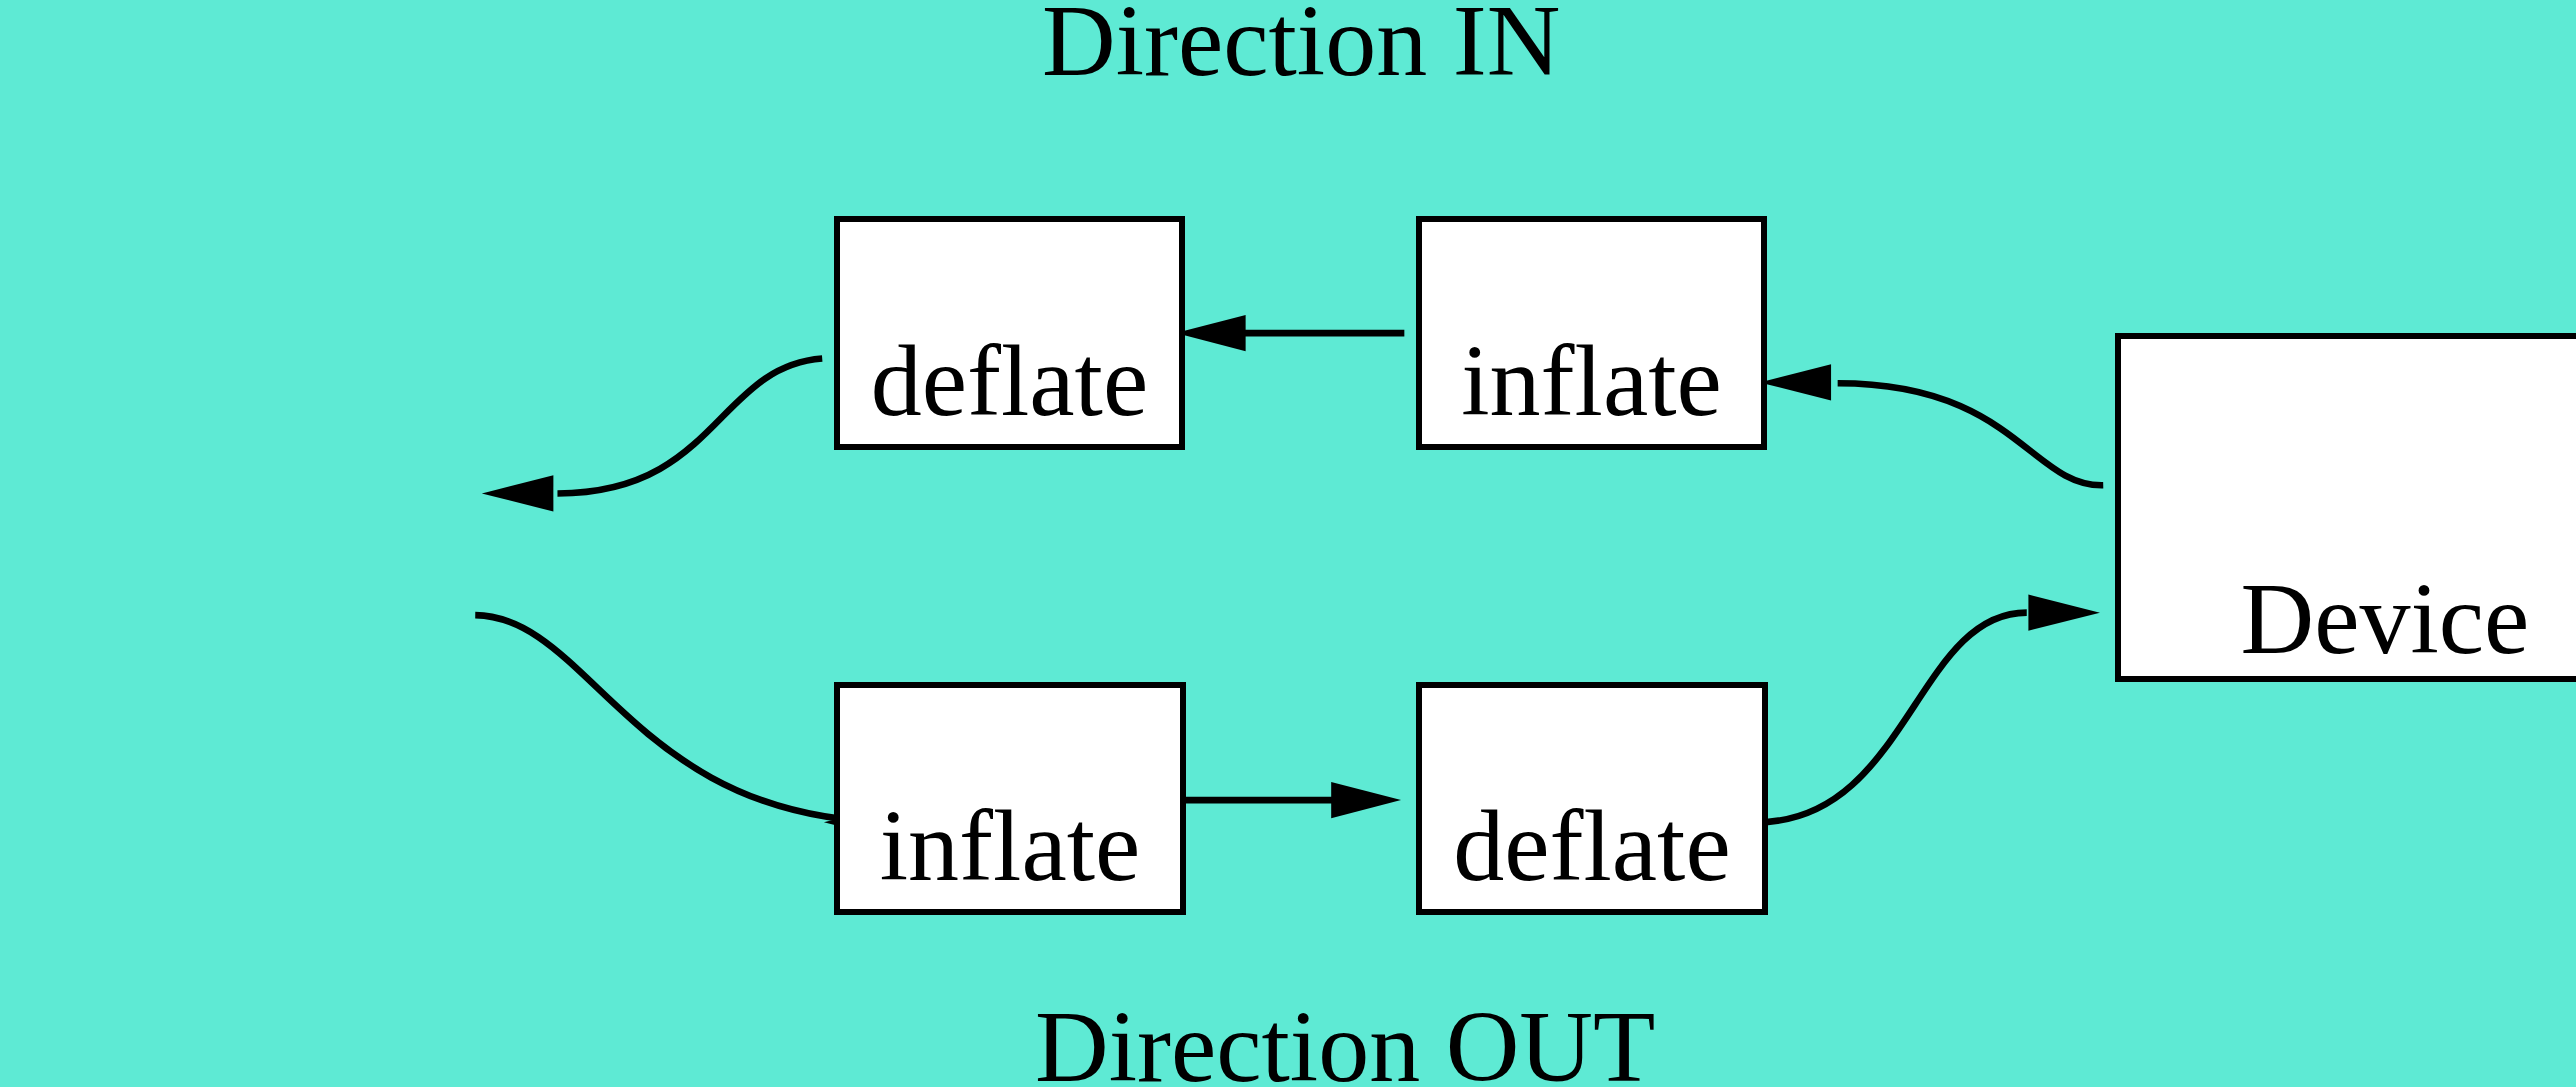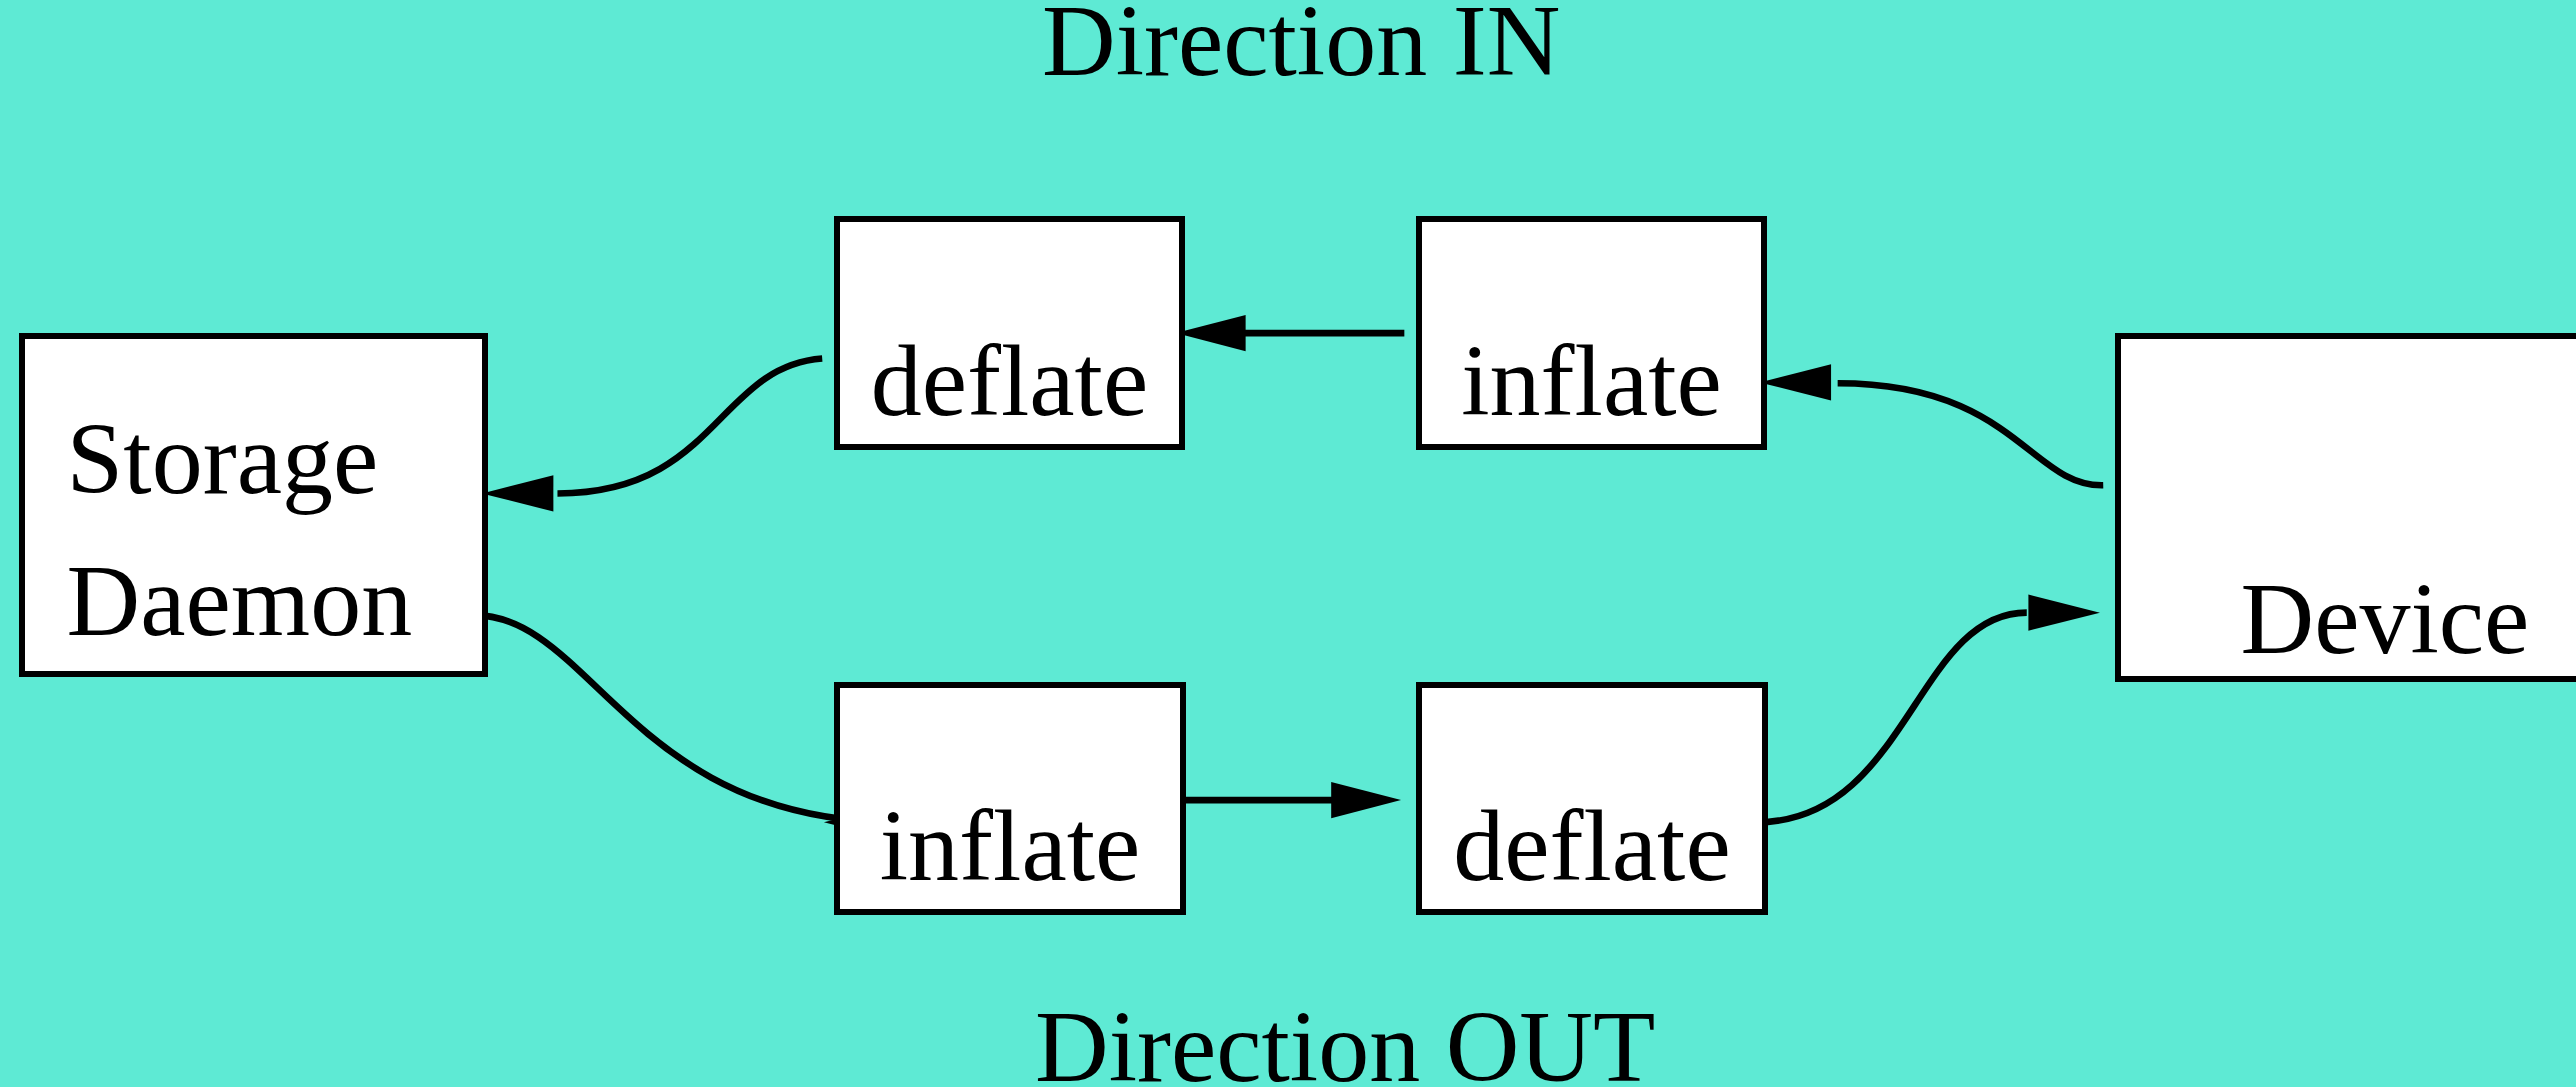--- a/index.html
+++ b/index.html
@@ -89,24 +89,20 @@
       <path d="M 1428 973 L 1624 973"></path>
       <polygon points="1704,973 1619,951 1619,995"></polygon>
     </g>
 
     <g>
       <path d="M 2136 1000 C 2320 1000 2330 745 2465 745"></path>
       <polygon points="2554,745 2467,723 2467,767"></polygon>
     </g>
   </svg>
 
-  <div class="node" style="left:6.6px; top:333px; width:469px; height:344px;">
-    <span class="sd-line" id="sd-line1">Storage</span>
-    <span class="sd-line" id="sd-line2">Daemon</span>
-  </div>
 
   <div class="node" style="left:822px; top:216px; width:351px; height:234px;">
     <span class="label mid-label">deflate</span>
   </div>
 
   <div class="node" style="left:1404px; top:216px; width:351px; height:234px;">
     <span class="label mid-label">inflate</span>
   </div>
 
   <div class="node" style="left:822px; top:682px; width:352px; height:233px;">

